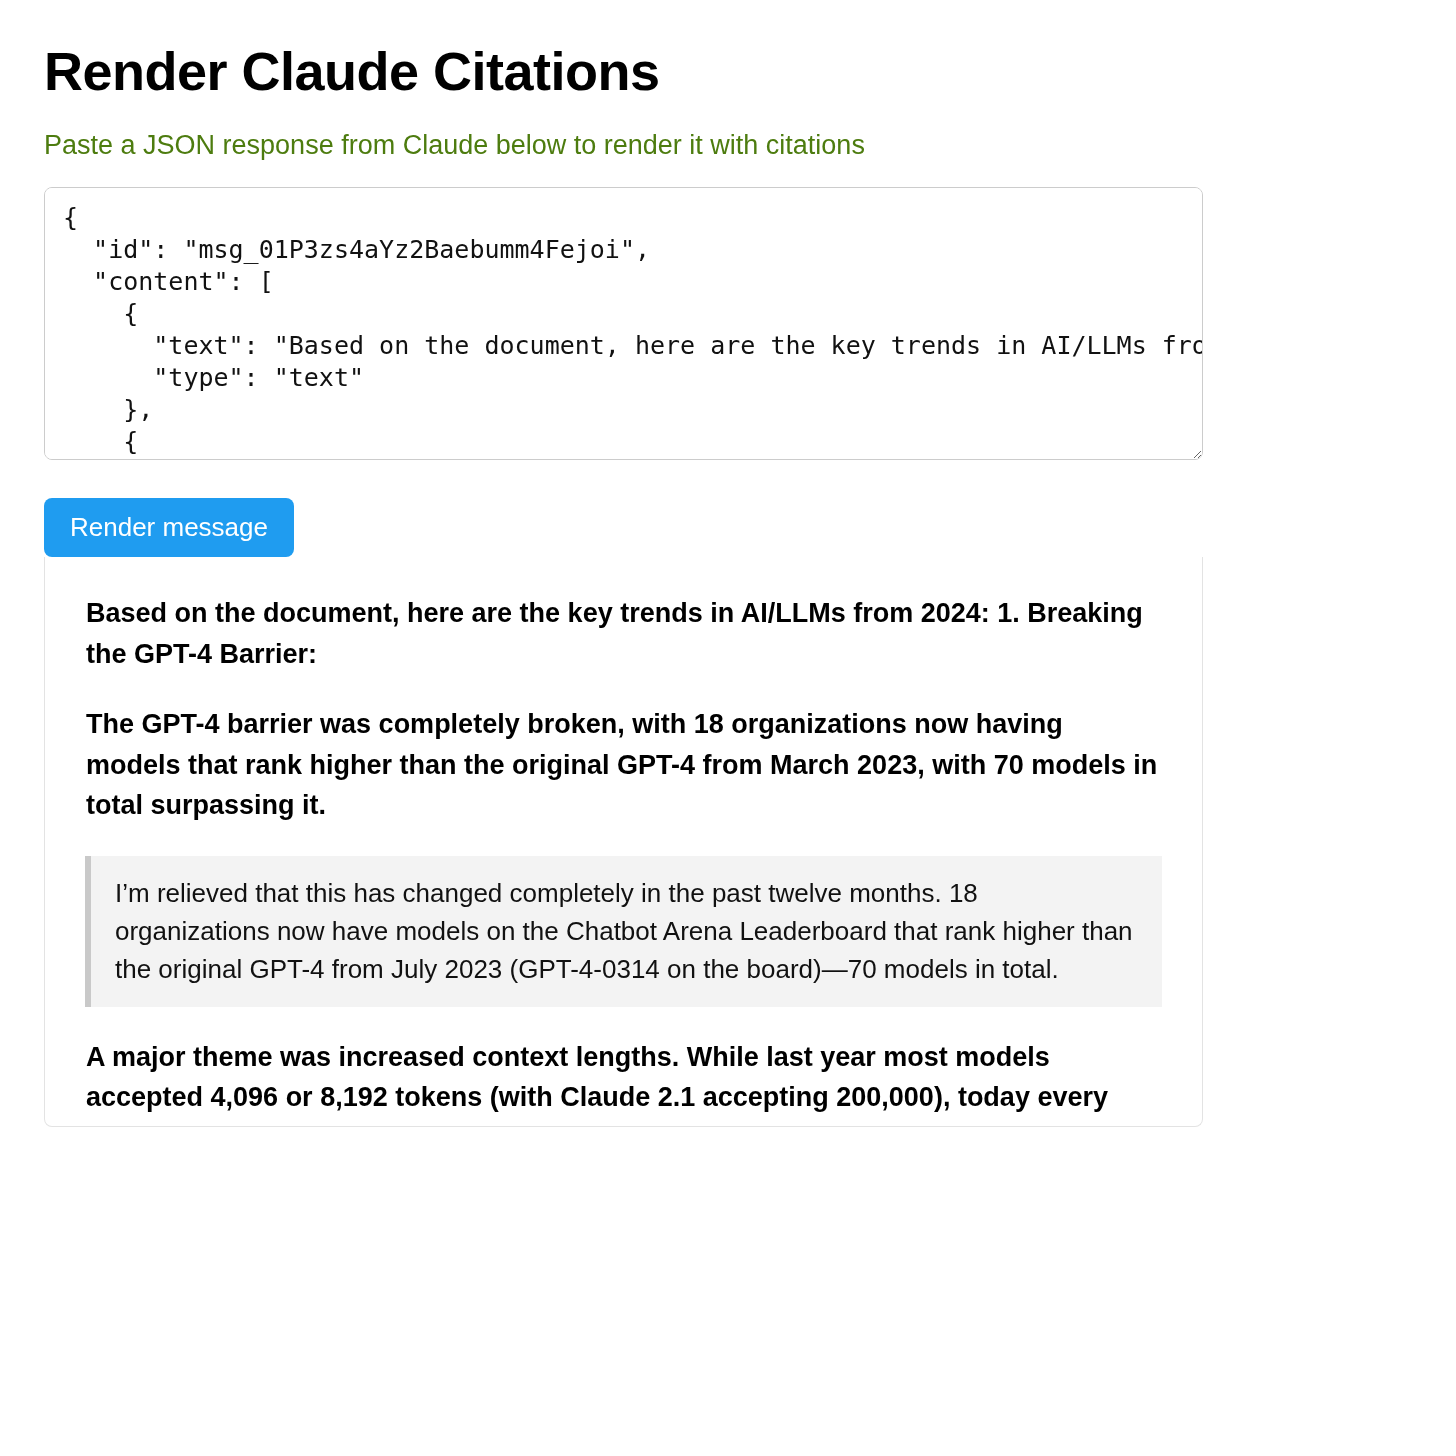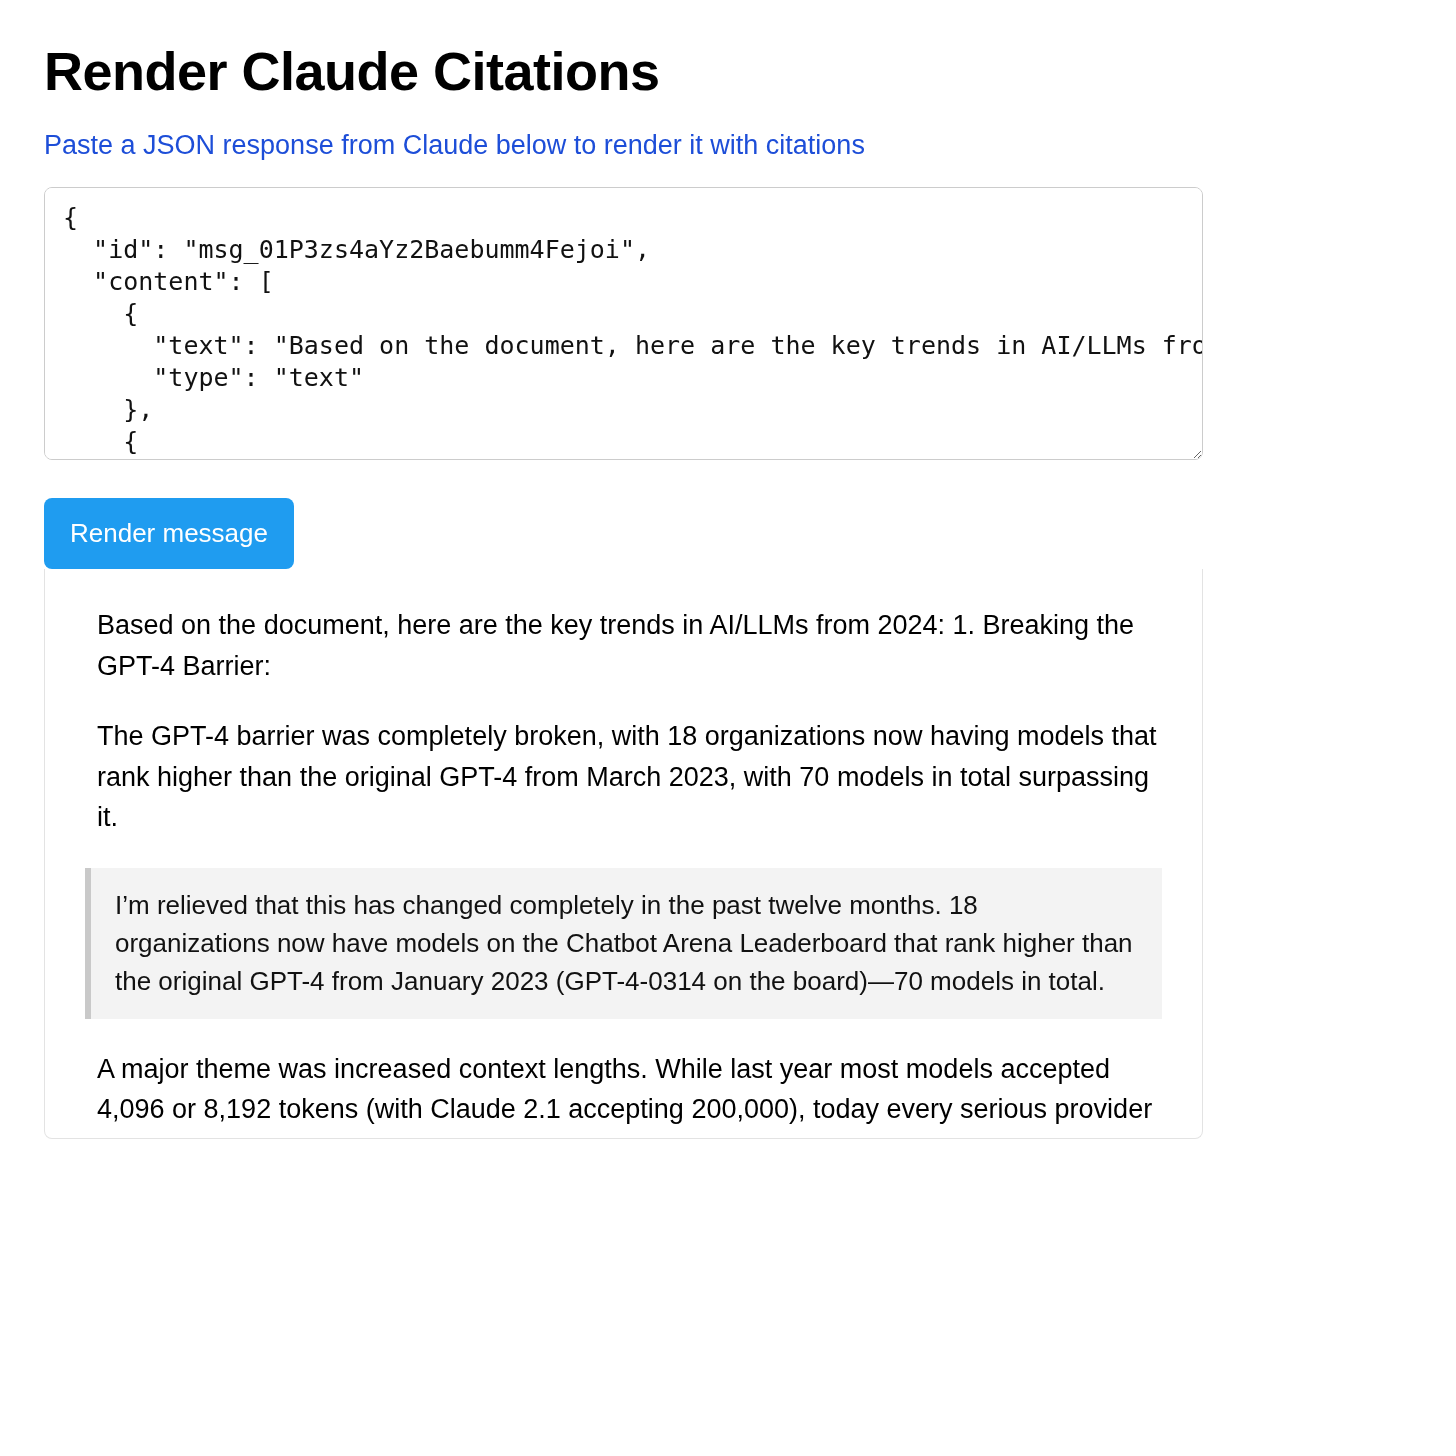--- a/index.html
+++ b/index.html
@@ -17,21 +17,21 @@
   h1.page-title {
     font-size: 54px;
     font-weight: 800;
     margin: 16px 0 28px 0;
     letter-spacing: -0.5px;
   }
   p.instructions {
     font-size: 27px;
     font-weight: 400;
     margin: 0 0 26px 0;
-    color: #1d4ed8;
+    color: #4d7c0f;
   }
   textarea.json-input {
     width: 100%;
     height: 273px;
     padding: 14px 18px;
     font-family: ui-monospace, SFMono-Regular, Menlo, Monaco, Consolas, monospace;
     font-size: 25px;
     line-height: 1.28;
     border: 1px solid #ccc;
     border-radius: 8px;
@@ -43,37 +43,38 @@
   }
   .btn-render {
     display: inline-block;
     margin-top: 34px;
     background: #1f9cf0;
     color: #fff;
     border: none;
     border-radius: 8px;
     font-size: 26px;
     font-weight: 400;
-    padding: 20px 26px;
+    padding: 14px 26px;
     cursor: pointer;
   }
   .output-panel {
     margin-top: 0;
     border: 1px solid #e3e3e3;
     border-top: none;
     border-radius: 0 0 8px 8px;
     padding: 36px 40px 28px 40px;
     height: 570px;
     overflow-y: scroll;
     font-size: 27px;
     line-height: 1.5;
     color: #000;
   }
   .output-panel p {
-    margin: 0 0 30px 12px;
+    margin: 0 0 30px 1px;
+    font-weight: bold;
   }
   blockquote.citation {
     margin: 0 0 30px 0;
     padding: 18px 24px;
     background: #f3f3f3;
     border-left: 6px solid #c9c9c9;
     font-size: 26px;
     line-height: 1.48;
     color: #111;
   }
@@ -107,20 +108,20 @@
   <div>
     <button class="btn-render">Render message</button>
   </div>
 
   <div class="output-panel">
 
     <p>Based on the document, here are the key trends in AI/LLMs from 2024: 1. Breaking the GPT-4 Barrier:</p>
 
     <p>The GPT-4 barrier was completely broken, with 18 organizations now having models that rank higher than the original GPT-4 from March 2023, with 70 models in total surpassing it.</p>
 
-    <blockquote class="citation">I’m relieved that this has changed completely in the past twelve months. 18 organizations now have models on the Chatbot Arena Leaderboard that rank higher than the original GPT-4 from January 2023 (GPT-4-0314 on the board)—70 models in total.</blockquote>
+    <blockquote class="citation">I’m relieved that this has changed completely in the past twelve months. 18 organizations now have models on the Chatbot Arena Leaderboard that rank higher than the original GPT-4 from July 2023 (GPT-4-0314 on the board)—70 models in total.</blockquote>
 
 
     <p>A major theme was increased context lengths. While last year most models accepted 4,096 or 8,192 tokens (with Claude 2.1 accepting 200,000), today every serious provider has a 100,000+ token model, and Google's Gemini series accepts up to 2 million.</p>
 
   </div>
 
 </div>
 
 </body></html>

